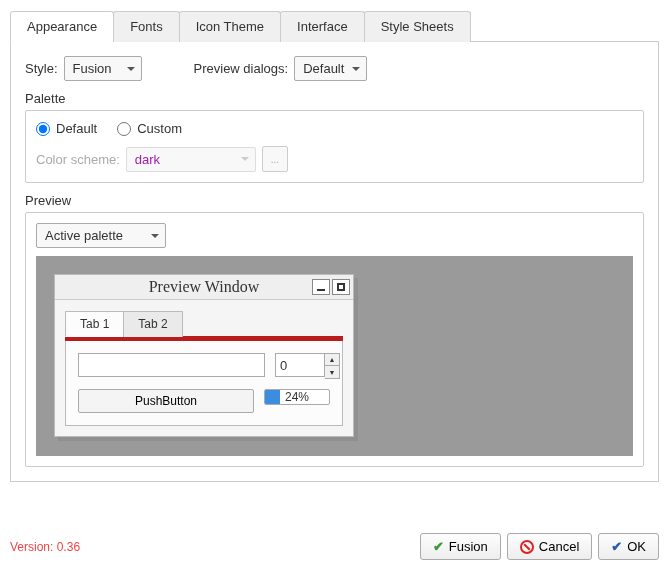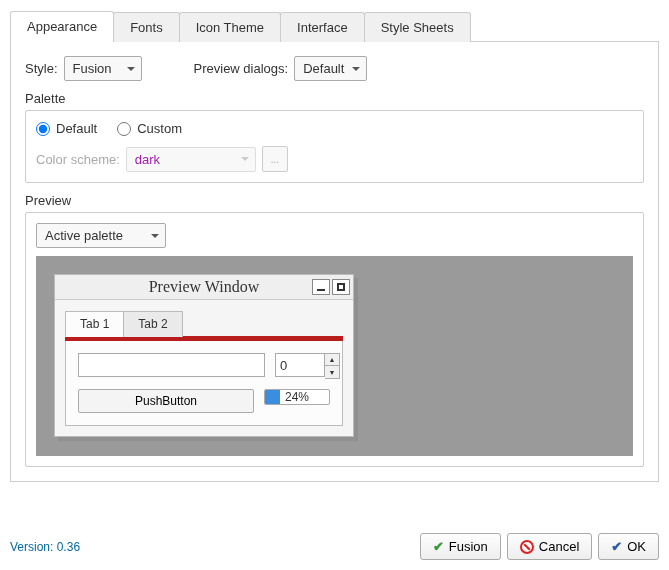--- a/index.html
+++ b/index.html
@@ -1,18 +1,18 @@
 <!DOCTYPE html>
 <html><head>
 <meta charset="utf-8">
 <style>
 * { box-sizing: border-box; margin: 0; padding: 0; }
 body { font-family: sans-serif; font-size: 13px; color: #333; background: #fff; width: 669px; height: 570px; position: relative; }
 .main { padding: 10px; }
-.tabs { display: flex; border-bottom: 1px solid #ccc; align-items: center; }
+.tabs { display: flex; border-bottom: 1px solid #ccc; }
 .tab { padding: 7px 16px; border: 1px solid #ccc; border-bottom: none; background: #f0f0f0; cursor: pointer; position: relative; top: 1px; border-radius: 3px 3px 0 0; margin-right: -1px; }
 .tab.active { background: #fff; border-bottom: 1px solid #fff; }
 .tab-content { border: 1px solid #ccc; border-top: none; padding: 14px; }
 .row { display: flex; align-items: center; margin-bottom: 10px; gap: 6px; }
 label { user-select: none; }
 .select { border: 1px solid #aaa; background: #f8f8f8; padding: 4px 22px 4px 8px; border-radius: 2px; position: relative; cursor: pointer; display: inline-flex; align-items: center; }
 .select::after { content: ""; position: absolute; right: 6px; top: 50%; margin-top: -2px; border: 4px solid transparent; border-top-color: #555; }
 .select.disabled { color: #a21caf; border-color: #ddd; cursor: default; }
 .select.disabled::after { border-top-color: #ccc; }
 .group { border: 1px solid #ccc; border-radius: 2px; padding: 10px; margin-top: 4px; }
@@ -36,21 +36,21 @@
 .spinbox { display: flex; }
 .spin-value { border: 1px solid #aaa; height: 24px; width: 50px; padding: 0 4px; background: #fff; display: flex; align-items: center; }
 .spin-btns { display: flex; flex-direction: column; border: 1px solid #aaa; border-left: none; }
 .spin-btn { width: 14px; height: 12px; display: flex; align-items: center; justify-content: center; cursor: pointer; font-size: 7px; background: #f0f0f0; }
 .spin-btn:first-child { border-bottom: 1px solid #aaa; }
 .push-btn { border: 1px solid #aaa; background: #f4f4f4; height: 24px; flex: 1; cursor: pointer; border-radius: 2px; font-size: 12px; }
 .progress { border: 1px solid #aaa; height: 16px; width: 66px; border-radius: 2px; background: #fff; position: relative; overflow: hidden; }
 .progress-bar { background: #3b8de0; height: 100%; width: 24%; }
 .progress-label { position: absolute; inset: 0; display: flex; align-items: center; justify-content: center; font-size: 12px; }
 .footer { position: absolute; bottom: 10px; left: 10px; right: 10px; display: flex; align-items: center; justify-content: flex-end; gap: 6px; }
-.version { margin-right: auto; font-size: 12px; color: #0369a1; }
+.version { margin-right: auto; font-size: 12px; color: #ef4444; }
 .btn { border: 1px solid #aaa; background: linear-gradient(#fdfdfd,#eee); padding: 5px 12px; border-radius: 3px; cursor: pointer; display: inline-flex; align-items: center; gap: 5px; font-size: 13px; }
 .icon { display: inline-block; }
 .chk { color: #3a9a3a; font-weight: bold; }
 .cancel-icon { width:14px; height:14px; border:2px solid #d22; border-radius:50%; position:relative; }
 .cancel-icon::after { content:""; position:absolute; left:1px; right:1px; top:4px; height:2px; background:#d22; transform:rotate(45deg); }
 .ok-icon { color:#2a5db0; font-weight:bold; }
 .titlebar-btns { position:absolute; right:3px; display:flex; }
 .min-sym { width:8px; height:0; border-top:2px solid #333; margin-top:5px; }
 .max-sym { width:8px; height:8px; border:2px solid #333; }
 </style>

